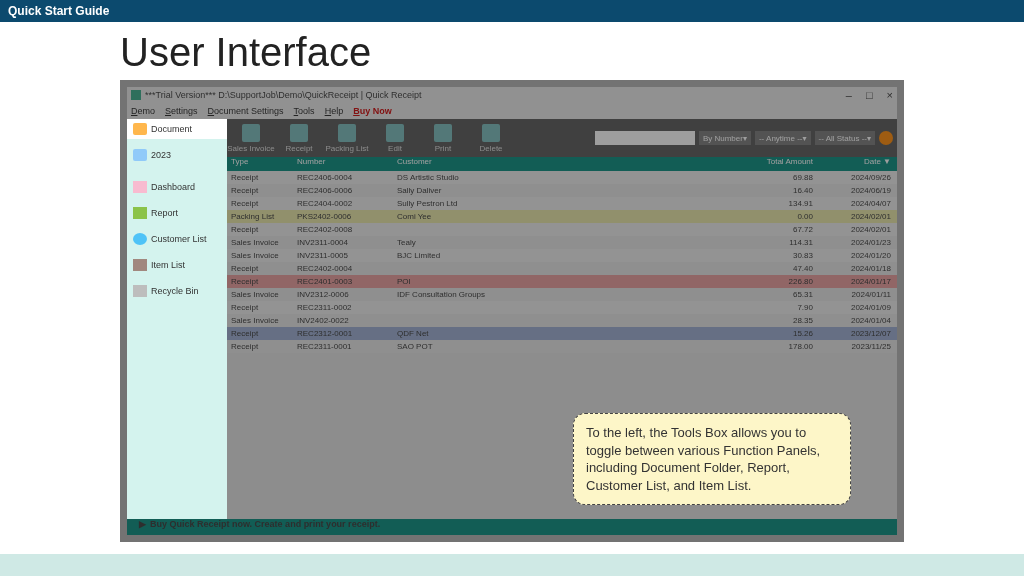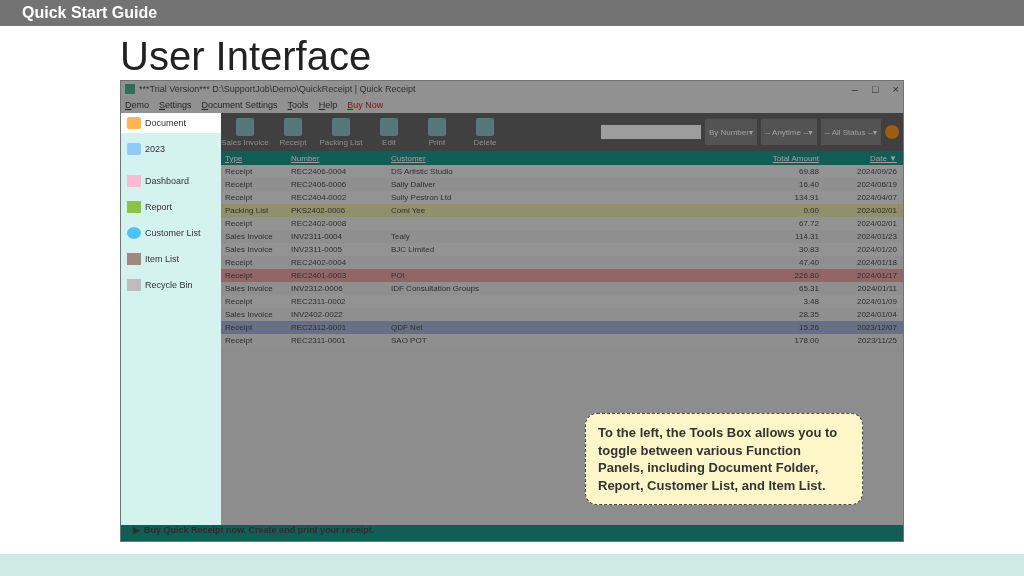--- a/index.html
+++ b/index.html
@@ -1,64 +1,64 @@
 <!DOCTYPE html>
 <html><head>
 <meta charset="utf-8">
 <style>
   * { box-sizing: border-box; margin: 0; padding: 0; }
   html, body { width: 1024px; height: 576px; font-family: Arial, sans-serif; overflow: hidden; background: #fff; }
-  .slide-header { background: #737373; color: #fff; padding: 4px 22px; font-size: 16px; font-weight: bold; }
+  .slide-header { background: #0c4a6e; color: #fff; padding: 4px 8px; font-size: 12px; font-weight: bold; }
   .slide-title { font-size: 40px; font-weight: 400; padding: 8px 0 6px 120px; color: #222; }
-  .window { position: absolute; left: 120px; top: 80px; width: 784px; height: 462px; border: 1px solid #737373; background: #e8e8e8; font-size: 10px; }
+  .window { position: absolute; left: 120px; top: 80px; width: 784px; height: 462px; border: 7px solid #737373; background: #e8e8e8; font-size: 10px; }
   .overlay { position: absolute; inset: 0; background: rgba(40,40,40,0.45); pointer-events: none; z-index: 50; }
   .titlebar { height: 16px; background: #e8e8e8; display: flex; align-items: center; padding: 0 4px; font-size: 9px; color: #333; }
   .titlebar-icon { width: 10px; height: 10px; background: #3a8; margin-right: 4px; }
   .wincontrols { margin-left: auto; display: flex; gap: 14px; font-size: 11px; color: #333; }
   .menubar { height: 16px; background: #e8e8e8; font-size: 9px; padding: 0 4px; display: flex; gap: 10px; align-items: center; color: #222; }
   .menubar span:first-letter { text-decoration: underline; }
-  .buynow { color: #c00; font-weight: normal; }
+  .buynow { color: #c00; font-weight: bold; }
   .app-body { display: flex; height: calc(100% - 48px); }
   .sidebar { width: 100px; background: #d4f3ee; display: flex; flex-direction: column; z-index: 60; position: relative; }
   .side-item { display: flex; align-items: center; gap: 4px; padding: 4px 6px; font-size: 9px; color: #333; cursor: pointer; margin-bottom: 6px; }
   .side-item.active { background: #fff; }
   .side-icon { width: 14px; height: 12px; flex-shrink: 0; display: inline-block; }
   .ico-folder-o { background: #ffb74d; border-radius: 2px; }
   .ico-folder-b { background: #90caf9; border-radius: 2px; }
   .ico-dash { background: #f8bbd0; }
   .ico-report { background: #8bc34a; }
   .ico-cust { background: #4fc3f7; border-radius: 50%; }
   .ico-item { background: #a1887f; }
   .ico-bin { background: #bdbdbd; }
   .main { flex: 1; display: flex; flex-direction: column; background: #555; }
   .toolbar { height: 38px; background: #555; display: flex; align-items: center; }
   .tbtn { width: 48px; text-align: center; color: #ddd; font-size: 8px; display: flex; flex-direction: column; align-items: center; gap: 2px; }
   .tbtn-icon { width: 18px; height: 18px; background: #7bb; border-radius: 2px; }
   .search-area { margin-left: auto; display: flex; gap: 4px; align-items: center; padding-right: 4px; }
   .search-box { width: 100px; height: 14px; background: #fff; }
-  .drop { height: 26px; background: #777; color: #fff; font-size: 8px; padding: 0 4px; display: flex; align-items: center; }
+  .drop { height: 14px; background: #777; color: #fff; font-size: 8px; padding: 0 4px; display: flex; align-items: center; }
   .drop::after { content: " \25BE"; }
   .go { width: 14px; height: 14px; background: #f80; border-radius: 50%; }
   .adv { text-align: right; font-size: 8px; color: #ccc; padding: 2px 6px; background: #555; }
   .grid { flex: 1; background: #e0e0e0; overflow: hidden; }
-  .hdr { display: flex; background: #00897b; color: #fff; font-size: 8px; height: 14px; align-items: center; text-decoration: underline; }
+  .hdr { display: flex; background: #00897b; color: #fff; font-size: 8px; height: 14px; align-items: flex-start; }
   .row { display: flex; font-size: 8px; height: 13px; align-items: center; color: #333; }
   .row:nth-child(even) { background: #e4e4e4; }
   .row:nth-child(odd) { background: #ececec; }
   .row.yellow { background: #e8e6a5; }
   .row.red { background: #e79a9a; }
   .row.sel { background: #99aacf; }
   .c-type { width: 70px; padding-left: 4px; }
   .c-num { width: 100px; }
   .c-cust { flex: 1; }
   .c-amt { width: 90px; text-align: right; padding-right: 4px; }
   .c-date { width: 80px; text-align: right; padding-right: 6px; }
   .footer-bar { height: 16px; background: #00897b; color: #333; font-size: 9px; display: flex; padding: 0 12px; font-weight: bold; }
   .footer-bar::before { content: "\25B6"; margin-right: 4px; color: #333; }
-  .callout { position: absolute; z-index: 100; left: 585px; top: 413px; width: 278px; background: #fdf6c8; border: 1px dashed #444; border-radius: 12px; padding: 10px 12px; font-size: 13px; line-height: 1.35; color: #333; font-weight: bold; }
+  .callout { position: absolute; z-index: 100; left: 573px; top: 413px; width: 278px; background: #fdf6c8; border: 1px dashed #444; border-radius: 12px; padding: 10px 12px; font-size: 13px; line-height: 1.35; color: #333; }
   .bottom-band { position: absolute; left: 0; bottom: 0; height: 22px; width: 100%; background: #cfe9e5; }
 </style>
 </head>
 <body>
 
 <div class="slide-header">Quick Start Guide</div>
 <div class="slide-title">User Interface</div>
 
 <div class="window">
 
@@ -225,21 +225,21 @@
               <div class="c-type">Sales Invoice</div>
               <div class="c-num">INV2312-0006</div>
               <div class="c-cust">IDF Consultation Groups</div>
               <div class="c-amt">65.31</div>
               <div class="c-date">2024/01/11</div>
             </div>
             <div class="row ">
               <div class="c-type">Receipt</div>
               <div class="c-num">REC2311-0002</div>
               <div class="c-cust"></div>
-              <div class="c-amt">3.48</div>
+              <div class="c-amt">7.90</div>
               <div class="c-date">2024/01/09</div>
             </div>
             <div class="row ">
               <div class="c-type">Sales Invoice</div>
               <div class="c-num">INV2402-0022</div>
               <div class="c-cust"></div>
               <div class="c-amt">28.35</div>
               <div class="c-date">2024/01/04</div>
             </div>
             <div class="row sel">

